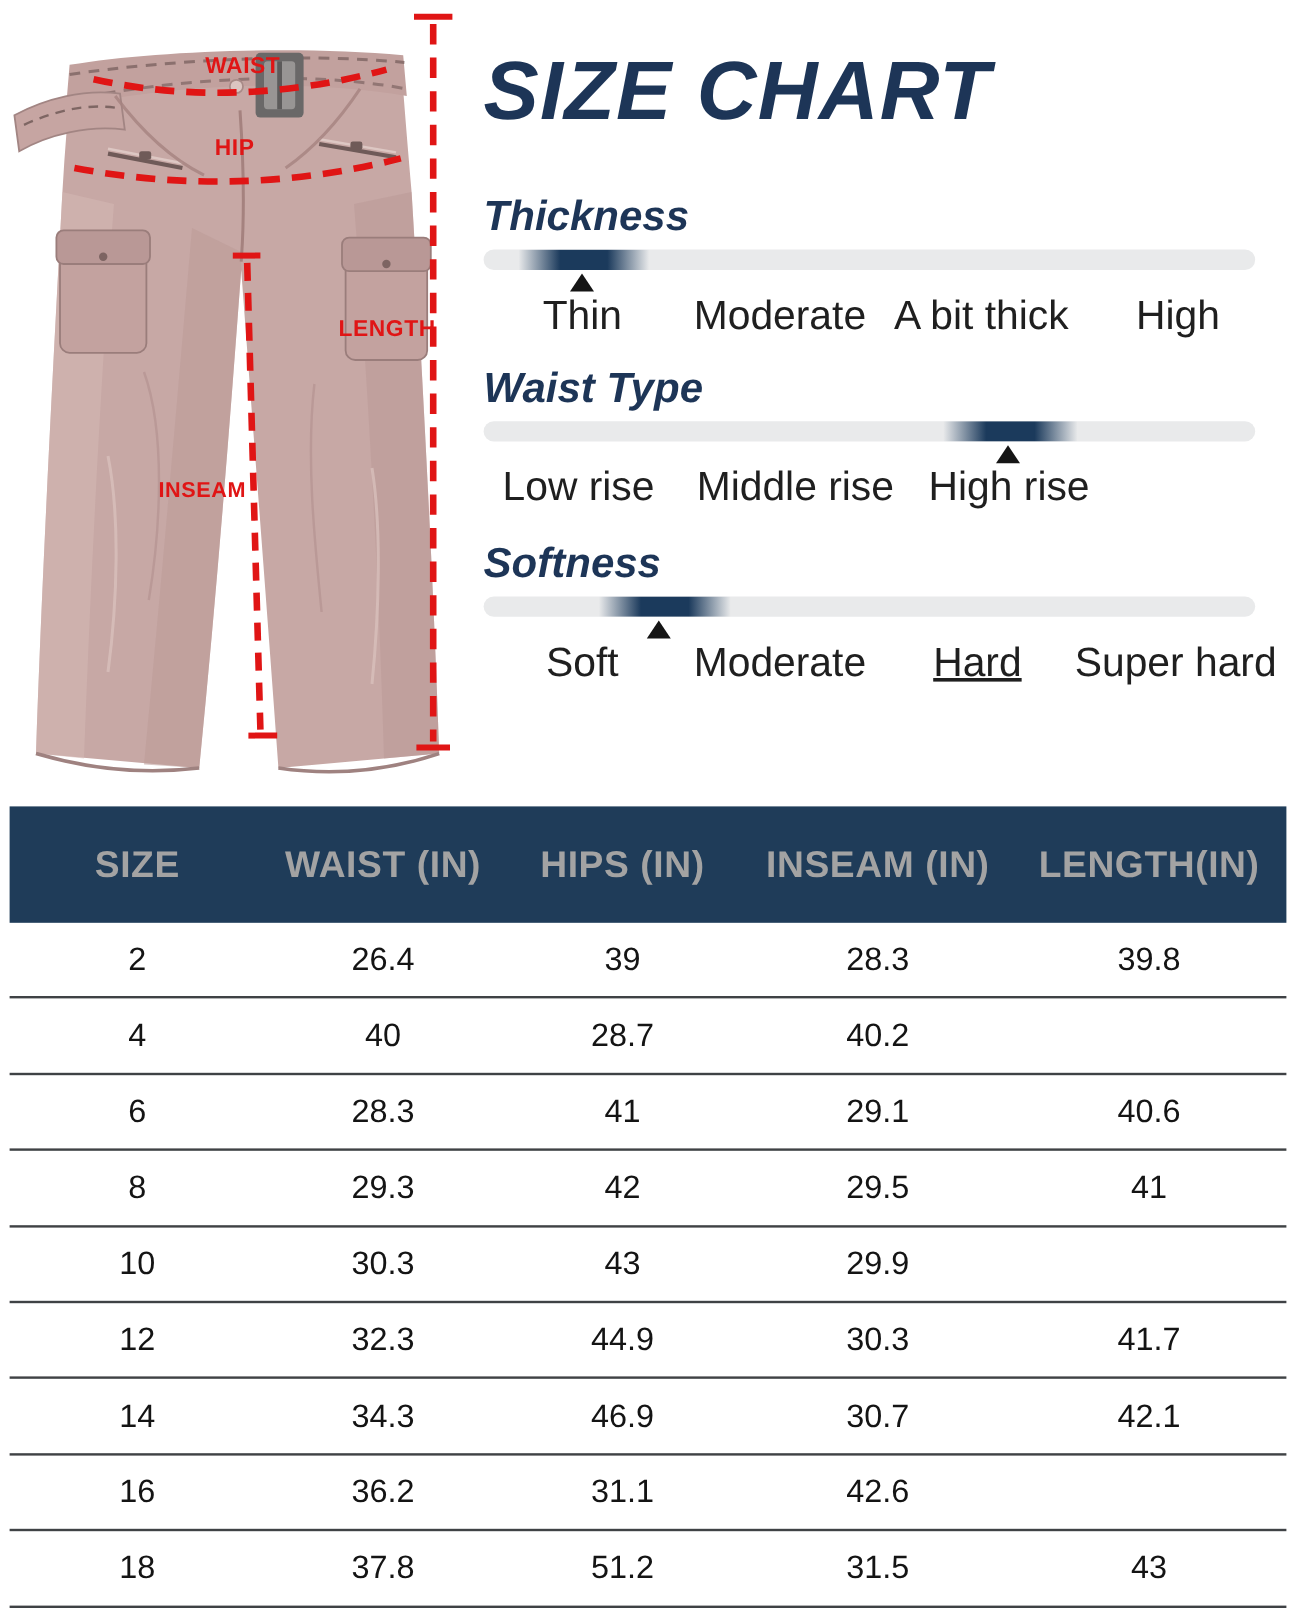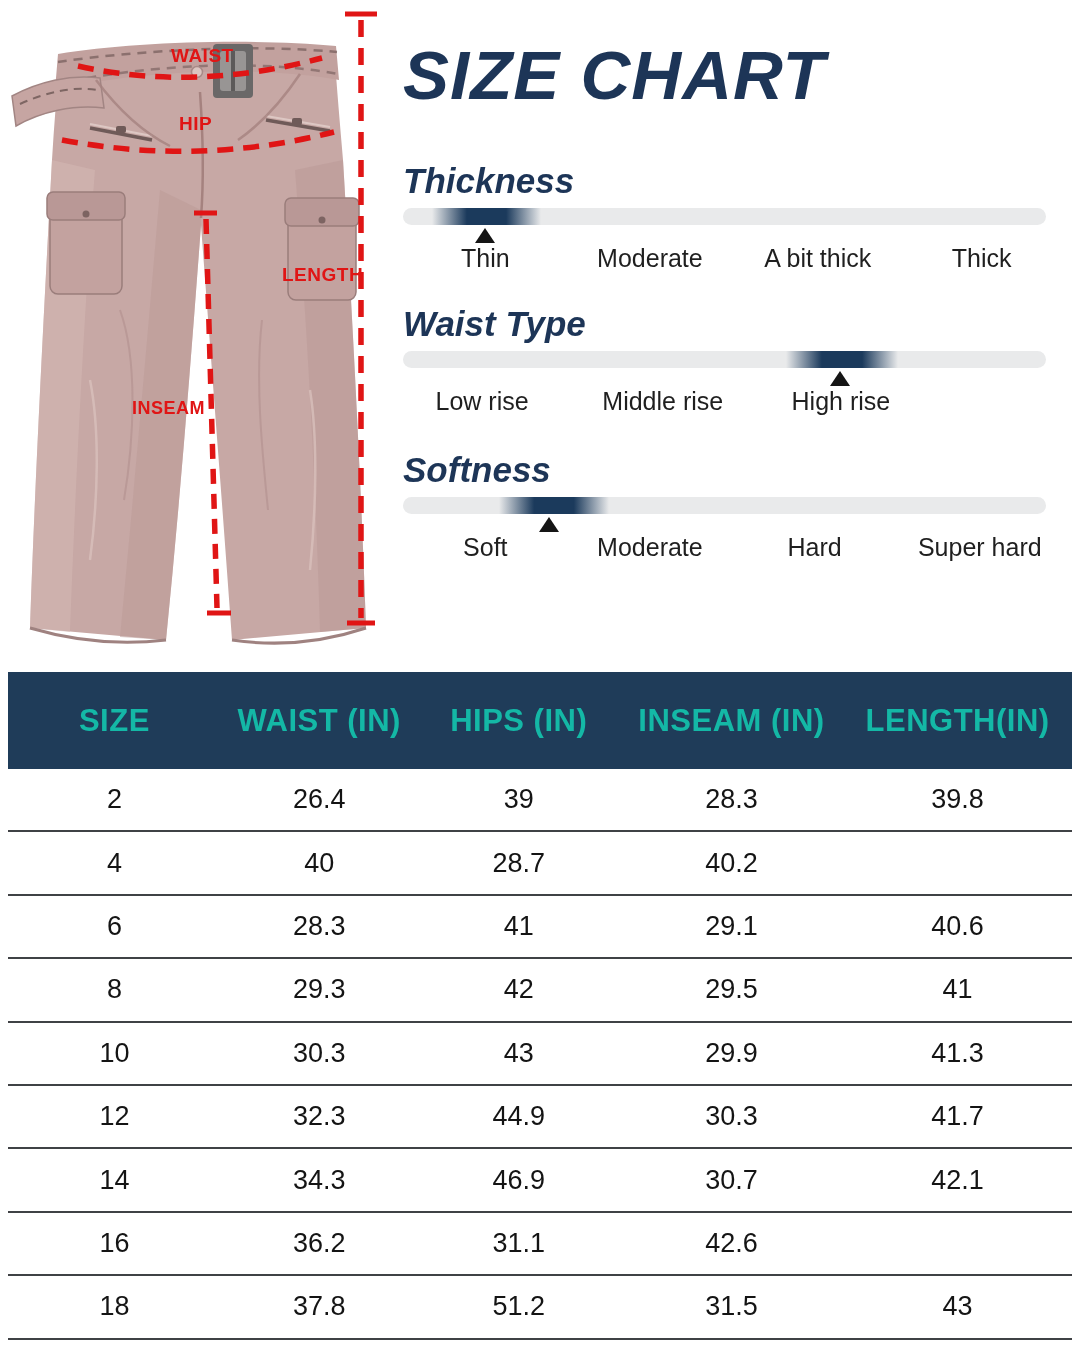--- a/index.html
+++ b/index.html
@@ -30,26 +30,26 @@
   .scale-waist-type{top:303px;}
   .scale-softness{top:449px;}
   .scale-heading{font-size:35px;line-height:42px;font-weight:700;font-style:italic;color:var(--navy);margin-bottom:6px;}
   .scale-bar{position:relative;width:643px;height:17px;border-radius:9px;background:var(--bar-gray);overflow:hidden;}
   .scale-segment{position:absolute;top:0;height:100%;}
   .seg-fill{width:100%;height:100%;background:linear-gradient(90deg,rgba(27,58,92,0) 0%,var(--segment) 32%,var(--segment) 68%,rgba(27,58,92,0) 100%);}
   .pointer-row{position:relative;height:17px;margin-top:2px;}
   .pointer{position:absolute;top:1px;transform:translateX(-50%);width:0;height:0;
     border-left:10px solid transparent;border-right:10px solid transparent;border-bottom:15px solid #151515;}
   .labels-row{position:relative;height:30px;}
-  .scale-label{position:absolute;top:0;transform:translateX(-50%);white-space:nowrap;font-size:25px;color:#1f1f1f;}
+  .scale-label{position:absolute;top:0;transform:translateX(-50%);white-space:nowrap;font-size:34px;color:#1f1f1f;}
 
   .size-table{position:absolute;left:8px;top:672px;width:1064px;}
   .grid-cols{display:grid;grid-template-columns:20% 18.5% 19% 21% 21.5%;}
   .thead{height:97px;background:var(--header-bg);align-items:center;}
-  .th{color:#14b8a6;font-weight:700;font-size:31px;text-align:center;letter-spacing:0.5px;}
+  .th{color:#a3a3a3;font-weight:700;font-size:31px;text-align:center;letter-spacing:0.5px;}
   .tbody{width:100%;}
   .tr{height:63.4px;align-items:center;border-bottom:2px solid var(--divider);}
   .td{font-size:27px;font-weight:500;color:#141414;text-align:center;}
 </style>
 </head>
 <body>
 
 <div class="pants-figure">
   <svg viewBox="0 0 398 665" width="398" height="665">
     <g>
@@ -119,21 +119,21 @@
           <div class="seg-fill"></div>
         </div>
     </div>
     <div class="pointer-row">
       <div class="pointer" style="left: 12.8%;"></div>
     </div>
     <div class="labels-row">
       <span class="scale-label" style="left: 12.8%;">Thin</span>
       <span class="scale-label" style="left: 38.4%;">Moderate</span>
       <span class="scale-label" style="left: 64.5%;">A bit thick</span>
-      <span class="scale-label" style="left: 90%;">Thick</span>
+      <span class="scale-label" style="left: 90%;">High</span>
     </div>
   </section>
 
   <section class="scale-section scale-waist-type">
     <h2 class="scale-heading">Waist Type</h2>
     <div class="scale-bar">
       <div class="scale-segment" style="left: 59.5%; width: 17.5%;">
           <div class="seg-fill"></div>
         </div>
     </div>
@@ -153,21 +153,21 @@
       <div class="scale-segment" style="left: 15%; width: 17%;">
           <div class="seg-fill"></div>
         </div>
     </div>
     <div class="pointer-row">
       <div class="pointer" style="left: 22.7%;"></div>
     </div>
     <div class="labels-row">
       <span class="scale-label" style="left: 12.8%;">Soft</span>
       <span class="scale-label" style="left: 38.4%;">Moderate</span>
-      <span class="scale-label" style="left: 64%;">Hard</span>
+      <span class="scale-label" style="left: 64%; text-decoration: underline;">Hard</span>
       <span class="scale-label" style="left: 89.7%;">Super hard</span>
     </div>
   </section>
 </div>
 
 <div class="size-table">
   <div class="thead grid-cols">
     <div class="th">SIZE</div>
     <div class="th">WAIST (IN)</div>
     <div class="th">HIPS (IN)</div>
@@ -200,21 +200,20 @@
       <div class="td">29.3</div>
       <div class="td">42</div>
       <div class="td">29.5</div>
       <div class="td">41</div>
     </div>
     <div class="tr grid-cols">
       <div class="td">10</div>
       <div class="td">30.3</div>
       <div class="td">43</div>
       <div class="td">29.9</div>
-      <div class="td">41.3</div>
     </div>
     <div class="tr grid-cols">
       <div class="td">12</div>
       <div class="td">32.3</div>
       <div class="td">44.9</div>
       <div class="td">30.3</div>
       <div class="td">41.7</div>
     </div>
     <div class="tr grid-cols">
       <div class="td">14</div>

